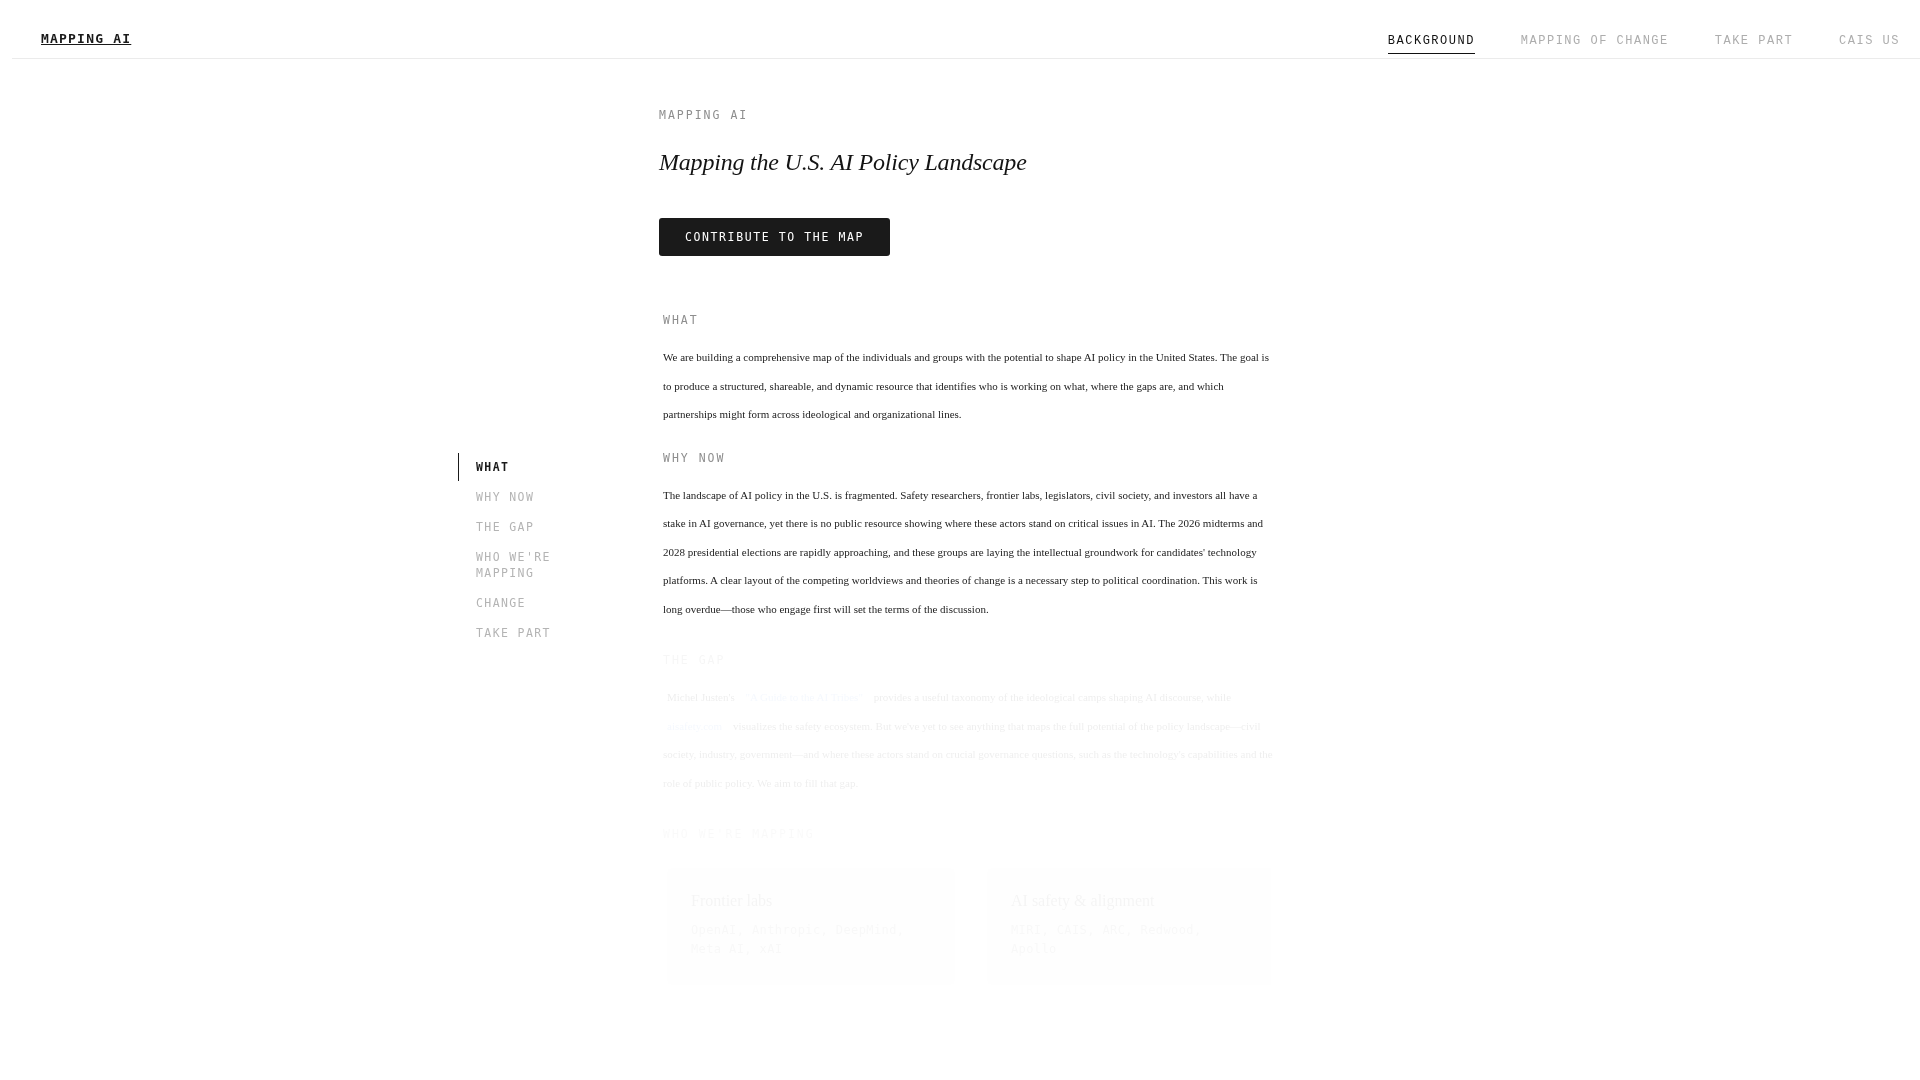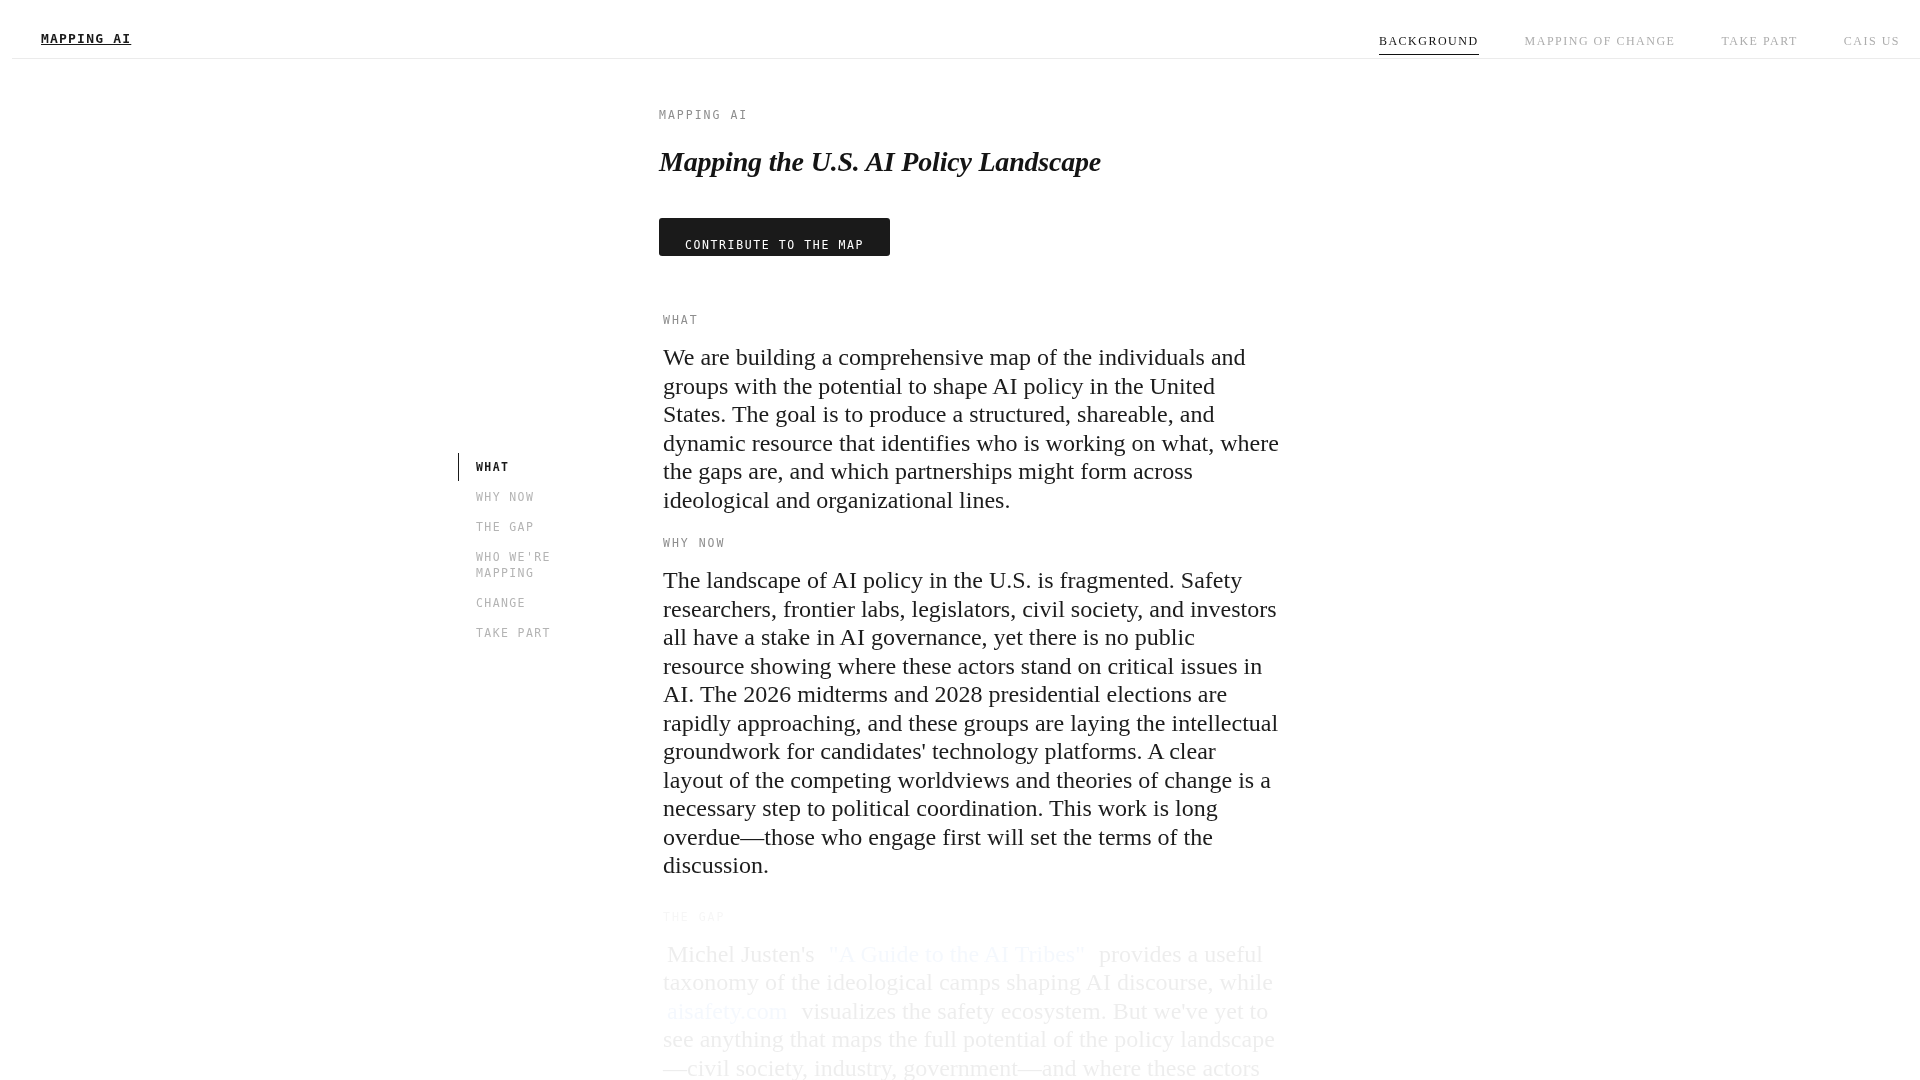--- a/index.html
+++ b/index.html
@@ -22,21 +22,21 @@
     position:absolute; left:25px; top:15px;
     font-family:"DejaVu Sans Mono", monospace;
     font-size:13px; font-weight:700; letter-spacing:1.2px;
     color:#1a1a1a;
   }
   .navlinks {
     position:absolute; right:24px; top:14px;
     display:flex; align-items:flex-start; gap:38px;
   }
   .navlink {
-    font-family:Liberation Serif, serif;
+    font-family:Liberation Mono, monospace;
     font-size:12px; letter-spacing:1.5px;
     color:#adadad; text-decoration:none; white-space:nowrap;
     padding-bottom:5px;
   }
   .navlink.active { color:#111; border-bottom:1px solid #111; }
 
   
   .sidenav {
     position:absolute; left:442px; top:443px; width:150px;
   }
@@ -58,43 +58,43 @@
     position:absolute; left:643px; top:0; width:632px;
   }
   .eyebrow {
     margin-top:96px;
     font-family:"DejaVu Sans Mono", monospace;
     font-size:11.5px; letter-spacing:2px; color:#8e8e8e;
   }
   .page-title {
     margin-top:19px;
     font-family:"Liberation Serif", serif;
-    font-style:italic; font-weight:700;
-    font-size:28px; line-height:42px; color:#141414;
+    font-style:italic; font-weight:400;
+    font-size:24px; line-height:42px; color:#141414;
     letter-spacing:-0.2px;
   }
   .cta {
     display:inline-block; margin-top:31px;
     background:#1a1a1a; color:#ffffff;
     border:none; border-radius:3px;
-    padding:8px 26px; height:38px; line-height:38px;
+    padding:0 26px; height:38px; line-height:38px;
     font-family:"DejaVu Sans Mono", monospace;
     font-size:11.5px; letter-spacing:1.6px;
     cursor:pointer;
   }
 
   .section { }
   .section-label {
     font-family:"DejaVu Sans Mono", monospace;
     font-size:11.5px; letter-spacing:2px;
     color:#8e8e8e;
   }
   .section-body {
     font-family:"Liberation Serif", serif;
-    font-size:24px; line-height:28.5px;
+    font-size:11px; line-height:28.5px;
     color:#1c1c1c;
     margin-top:16px;
   }
   .section-body a { color:#7aa7ec; text-decoration:none; }
 
   
   #sec-what      { margin-top:53px; }
   #sec-whynow    { margin-top:22px; }
   #sec-thegap    { margin-top:30px; }
   #sec-mapping   { margin-top:30px; }

